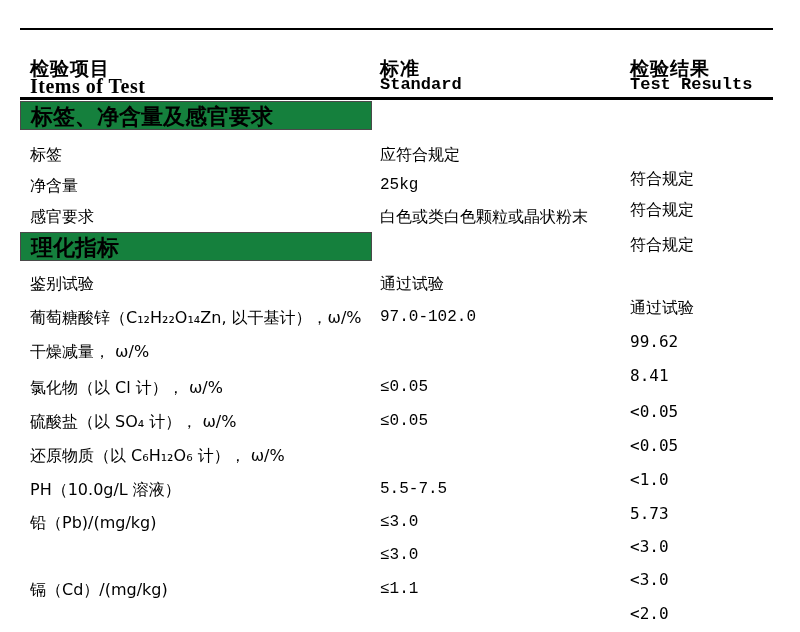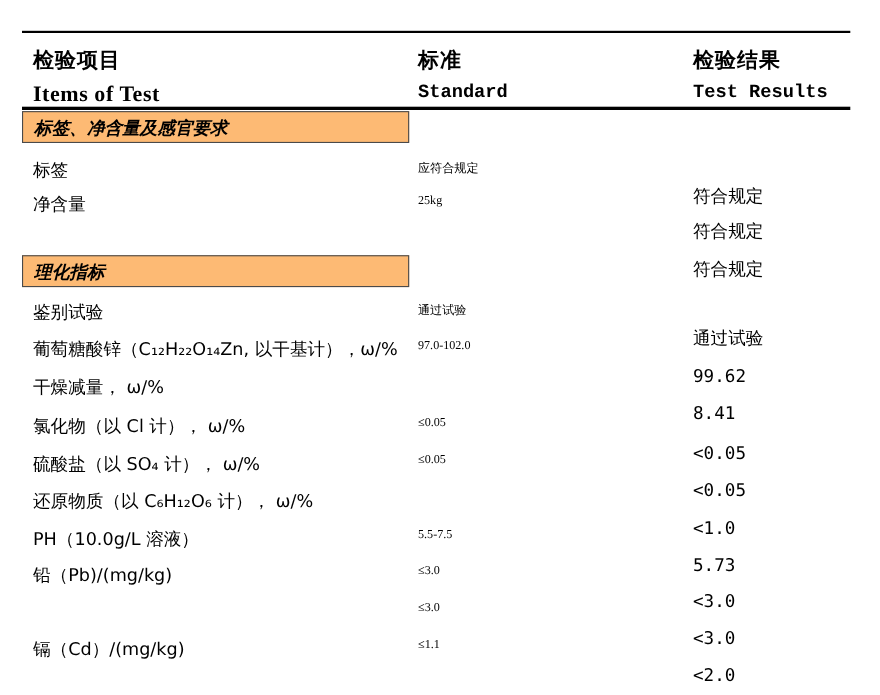--- a/index.html
+++ b/index.html
@@ -7,42 +7,42 @@
     width:800px;height:632px;background:#ffffff;
     font-family:"DejaVu Sans","Liberation Sans",sans-serif;
     color:#000;position:relative;overflow:hidden;
   }
   .page{position:absolute;left:0;top:0;width:800px;height:632px;background:#fff;}
 
   .rule{position:absolute;left:20px;width:753px;background:#000;}
   .rule-top{top:28px;height:2px;}
   .rule-header{top:97px;height:3px;}
 
-  .hdr-cn{position:absolute;top:42px;font-size:19px;font-weight:bold;letter-spacing:1px;}
+  .hdr-cn{position:absolute;top:56px;font-size:19px;font-weight:bold;letter-spacing:1px;}
   .hdr-en{position:absolute;top:75px;font-size:17px;font-weight:bold;
           font-family:"Liberation Mono","DejaVu Sans Mono",monospace;}
   .hdr-en.serifish{font-family:"Liberation Serif","DejaVu Serif",serif;font-size:20px;letter-spacing:0.5px;}
 
   .col1{left:30px;}
   .col2{left:380px;}
   .col3{left:630px;}
 
   .banner{
     position:absolute;left:20px;width:352px;height:29px;
-    background:#fdba74;border:1px solid #4a4a4a;
-    font-size:16px;font-weight:bold;color:#000;
-    line-height:29px;padding-left:10px;box-sizing:border-box;font-style:italic;
+    background:#15803d;border:1px solid #4a4a4a;
+    font-size:22px;font-weight:bold;color:#000;
+    line-height:29px;padding-left:10px;box-sizing:border-box;
   }
   .banner1{top:101px;}
   .banner2{top:232px;}
 
   .row{position:absolute;left:0;width:720px;height:24px;display:flex;}
   .row .c1{position:absolute;left:30px;width:345px;font-size:16px;white-space:nowrap;}
-  .row .c2{position:absolute;left:380px;width:245px;font-size:11px;white-space:nowrap;
-           font-family:Liberation Serif, serif;}
+  .row .c2{position:absolute;left:380px;width:245px;font-size:16px;white-space:nowrap;
+           font-family:Liberation Mono, monospace;}
   .row .c3{position:absolute;left:630px;width:165px;font-size:16px;white-space:nowrap;
            font-family:"DejaVu Sans Mono","Liberation Mono",monospace;margin-top:24px;}
 </style>
 </head>
 <body>
 
 <div class="page">
 
   <div class="rule rule-top"></div>
 
@@ -64,20 +64,22 @@
     <div class="c3">符合规定</div>
   </div>
 
   <div class="row" style="top:176px">
     <div class="c1">净含量</div>
     <div class="c2">25kg</div>
     <div class="c3">符合规定</div>
   </div>
 
   <div class="row" style="top:207px">
+    <div class="c1">感官要求</div>
+    <div class="c2">白色或类白色颗粒或晶状粉末</div>
     <div class="c3" style="top:4px">符合规定</div>
   </div>
 
   <div class="banner banner2">理化指标</div>
 
   <div class="row" style="top:274px">
     <div class="c1">鉴别试验</div>
     <div class="c2">通过试验</div>
     <div class="c3">通过试验</div>
   </div>

